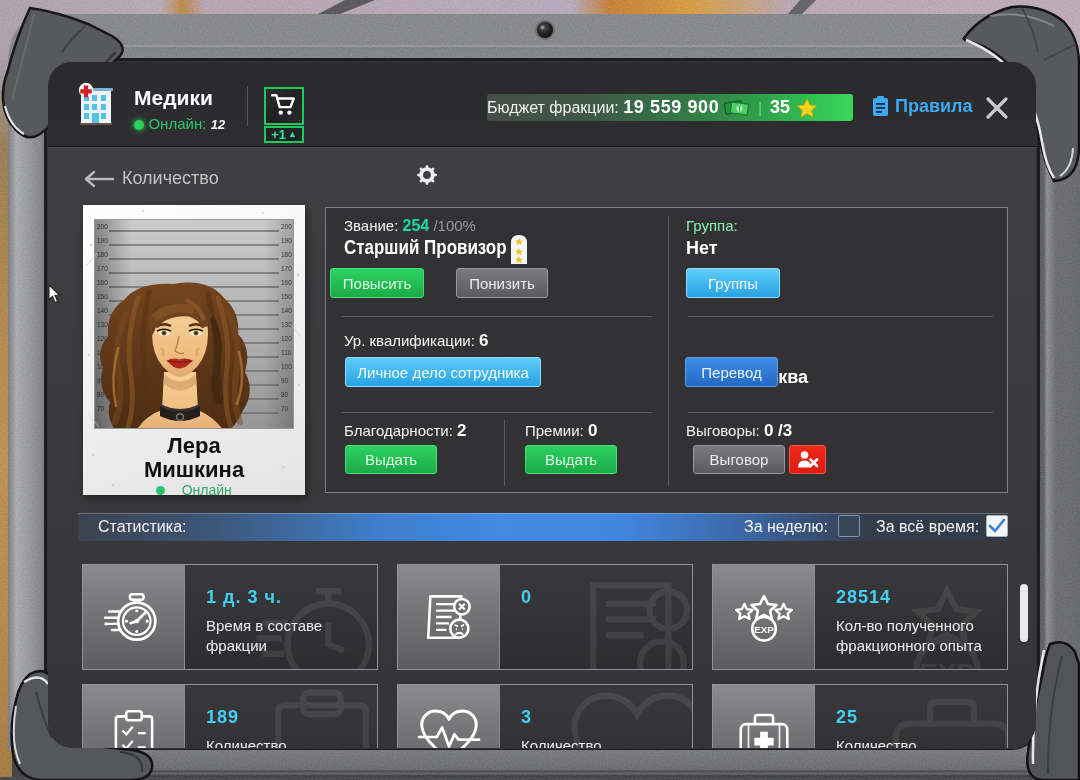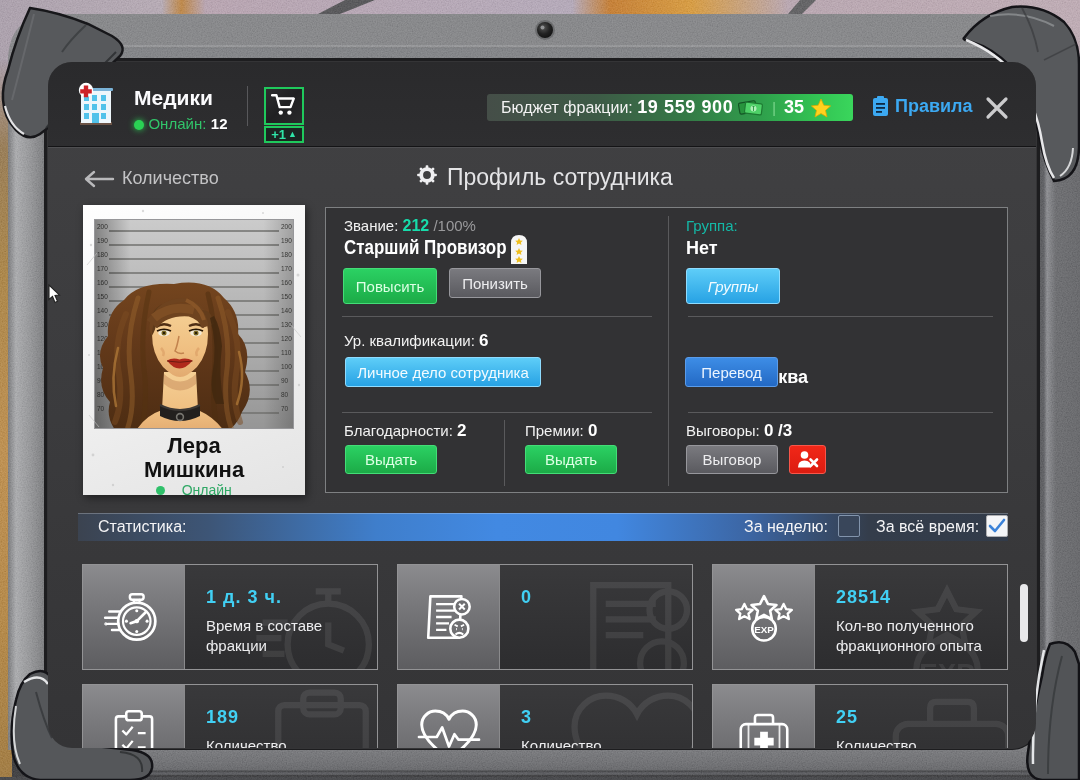--- a/index.html
+++ b/index.html
@@ -4,21 +4,21 @@
 <style>
   html,body{margin:0;padding:0;width:1080px;height:780px;overflow:hidden;background:#1e1e20;}
   *{box-sizing:border-box;font-family:"Liberation Sans",sans-serif;}
   #app{position:absolute;top:0;left:0;width:1080px;height:780px;padding-left:32px;}
   .abs{position:absolute;}
   #screen{position:absolute;left:48px;top:62px;width:988px;height:686px;border-radius:24px;overflow:hidden;background:linear-gradient(180deg,#414143 0%,#3c3c3e 45%,#343436 100%);}
   #hdr{position:absolute;left:0;top:0;width:988px;height:85px;background:linear-gradient(180deg,#2a2a2c,#2e2e30);border-bottom:1px solid #141416;box-shadow:0 1px 0 rgba(110,110,112,0.35);}
   .t{position:absolute;white-space:nowrap;}
   .btn{position:absolute;display:flex;align-items:center;justify-content:center;font-size:15px;border-radius:3px;}
   .btn.green{background:linear-gradient(180deg,#2bd163,#1cab47);border:1px solid #44dd77;color:#dcffe4;}
-  .btn.gray{background:linear-gradient(180deg,#7a7a7f,#5a5a5f);border:1px solid #97979c;color:#ededef;}
+  .btn.gray{background:linear-gradient(180deg,#7a7a7f,#5a5a5f);border:1px solid #97979c;color:#ededef;margin-left:7px;}
   .btn.cyan{background:linear-gradient(180deg,#5ecdf8,#27a2e4);border:1px solid #8fdcff;color:#f2fbff;}
   .btn.blue{background:linear-gradient(180deg,#3d8de6,#2369c4);border:1px solid #5a9cea;color:#eaf4ff;}
   .sep{position:absolute;background:#58585b;}
   .card{position:absolute;width:296px;height:106px;border:1px solid #939395;background:linear-gradient(180deg,#39393b,#2d2d2f);overflow:hidden;}
   .cicon{position:absolute;left:0;top:0;width:102px;height:104px;background:linear-gradient(180deg,#8b8b8e 0%,#77777a 40%,#5d5d60 100%);border-right:1px solid #8a8a8c;display:flex;align-items:center;justify-content:center;}
   .cval{position:absolute;left:123px;top:22px;font-size:18px;font-weight:bold;color:#41d0f4;letter-spacing:1px;}
   .cdesc{position:absolute;left:123px;top:51px;font-size:15px;color:#ededef;line-height:20px;}
   .wm{position:absolute;right:-20px;top:-5px;opacity:0.08;}
 </style>
 </head>
@@ -157,38 +157,38 @@
           <rect x="24" y="31" width="5" height="6"></rect>
         <rect x="15" y="31" width="7" height="10"></rect>
       </g>
       <circle cx="9" cy="8" r="7.2" fill="#ffffff"></circle>
       <path d="M6.8,3.6 h4.4 v3.6 h3.6 v4.4 h-3.6 v3.6 h-4.4 v-3.6 h-3.6 v-4.4 h3.6 Z" fill="#cc2127"></path>
     </svg>
     <div class="t" style="left:86px;top:24px;font-size:21px;font-weight:bold;color:#fbfbfd;">Медики</div>
     <div class="t" style="left:86px;top:53px;">
       <span style="display:inline-block;width:10px;height:10px;border-radius:50%;background:#2ad154;box-shadow:0 0 6px #2ad154;vertical-align:-1px;"></span>
       <span style="font-size:15px;color:#31c46a;"> Онлайн:</span>
-      <span style="font-size:15px;color:#ffffff;font-weight:bold;">12</span>
+      <span style="font-size:13px;color:#ffffff;font-weight:bold;font-style:italic;">12</span>
     </div>
     <div class="sep" style="left:199px;top:24px;width:1px;height:40px;"></div>
 
     <div class="abs" style="left:216px;top:25px;width:40px;height:38px;border:2px solid #1fc95c;background:linear-gradient(135deg,#2e2e30 0%,#202022 50%,#2a2a2c 100%);">
       <svg width="26" height="24" viewBox="0 0 24 22" style="margin:4px 0 0 5px">
         <path d="M1,2 L5,2 L8,13 L18,13 L21,5 L6.5,5" fill="none" stroke="#fff" stroke-width="2.2" stroke-linecap="round" stroke-linejoin="round"></path>
         <circle cx="9" cy="18" r="2" fill="#fff"></circle>
         <circle cx="17" cy="18" r="2" fill="#fff"></circle>
       </svg>
     </div>
     <div class="abs" style="left:216px;top:64px;width:40px;height:17px;border:2px solid #1fc95c;background:#1c2522;display:flex;align-items:center;justify-content:center;">
       <span style="font-size:13px;font-weight:bold;color:#2fe5a8;line-height:1;">+1</span>
       <span style="font-size:9px;color:#2fe5a8;line-height:1;margin-left:2px;">▲</span>
     </div>
 
     <div class="abs" style="left:439px;top:32px;width:366px;height:27px;border-radius:3px;background:linear-gradient(90deg,#454e48 0%,#3d5a46 30%,#347a46 55%,#2fa04c 75%,#32c353 90%,#3ad65c 100%);display:flex;align-items:center;">
-      <span style="font-size:16px;color:#f2f2f2;margin-left:14px;">Бюджет фракции:&nbsp;</span>
+      <span style="font-size:16px;color:#f2f2f2;margin-left:0;">Бюджет фракции:&nbsp;</span>
       <span style="font-size:18px;font-weight:bold;color:#ffffff;letter-spacing:0.6px;">19 559 900</span>
       <svg width="26" height="20" viewBox="0 0 26 20" style="margin-left:5px">
         <rect x="1" y="4" width="17" height="11" rx="1.5" fill="#27943d" stroke="#145426" stroke-width="1.2" transform="rotate(-10 9 9)"></rect>
         <rect x="7" y="5" width="17" height="11" rx="1.5" fill="#4ed168" stroke="#1d7a32" stroke-width="1.2" transform="rotate(7 15 10)"></rect>
         <circle cx="15.5" cy="10.5" r="3" fill="#aff0b8"></circle>
         <path d="M14.5,9 l1,-1 1,1 M15.5,8 l0,5" stroke="#27943d" stroke-width="0.9" fill="none"></path>
       </svg>
       <span style="color:#7fd88f;margin:0 8px;font-size:14px;">|</span>
       <span style="font-size:18px;font-weight:bold;color:#ffffff;">35</span>
       <svg width="22" height="20" viewBox="0 0 22 20" style="margin-left:6px">
@@ -220,21 +220,20 @@
           <rect x="10.4" y="18.8" width="3.2" height="5" rx="1"></rect>
           <rect x="10.4" y="0.2" width="3.2" height="5" rx="1" transform="rotate(45 12 12)"></rect>
           <rect x="10.4" y="18.8" width="3.2" height="5" rx="1" transform="rotate(45 12 12)"></rect>
           <rect x="10.4" y="0.2" width="3.2" height="5" rx="1" transform="rotate(90 12 12)"></rect>
           <rect x="10.4" y="18.8" width="3.2" height="5" rx="1" transform="rotate(90 12 12)"></rect>
           <rect x="10.4" y="0.2" width="3.2" height="5" rx="1" transform="rotate(135 12 12)"></rect>
           <rect x="10.4" y="18.8" width="3.2" height="5" rx="1" transform="rotate(135 12 12)"></rect>
         </g>
       </g>
     </svg>
-    <div class="t" style="left:399px;top:102px;font-size:23px;color:#e4e4e6;">Профиль сотрудника</div>
 
     <div class="abs" id="photocard" style="left:35px;top:143px;width:222px;height:290px;background:linear-gradient(160deg,#ffffff 0%,#f1f1f1 50%,#e4e4e4 100%);box-shadow:2px 3px 8px rgba(0,0,0,0.45);">
       <svg class="abs" style="left:12px;top:15px;outline:1px solid #97979a;" width="198" height="208" viewBox="0 0 198 208" id="portrait">
         <defs>
           <linearGradient id="mug" x1="0" y1="0" x2="0" y2="1">
             <stop offset="0" stop-color="#cbcbcb"></stop>
             <stop offset="0.6" stop-color="#adadad"></stop>
             <stop offset="1" stop-color="#969696"></stop>
           </linearGradient>
           <linearGradient id="mugshade" x1="0" y1="0" x2="1" y2="0">
@@ -377,34 +376,34 @@
     </div>
 
     <div class="abs" id="panel" style="left:277px;top:145px;width:683px;height:286px;background:#323234;border:1px solid #7e8082;">
       <div class="sep" style="left:342px;top:8px;width:1px;height:270px;background:#5a5a5c;"></div>
       <div class="sep" style="left:16px;top:108px;width:310px;height:1px;background:#5a5a5c;"></div>
       <div class="sep" style="left:362px;top:108px;width:305px;height:1px;background:#5a5a5c;"></div>
       <div class="sep" style="left:16px;top:204px;width:310px;height:1px;background:#5a5a5c;"></div>
       <div class="sep" style="left:362px;top:204px;width:305px;height:1px;background:#5a5a5c;"></div>
       <div class="sep" style="left:178px;top:212px;width:1px;height:66px;background:#5a5a5c;"></div>
 
-      <div class="t" style="left:18px;top:9px;font-size:15px;color:#f2f2f2;">Звание: <span style="color:#17dcab;font-weight:bold;font-size:16px;">212</span> <span style="color:#9a9a9c;">/100%</span></div>
+      <div class="t" style="left:18px;top:9px;font-size:15px;color:#f2f2f2;">Звание: <span style="color:#17dcab;font-weight:bold;font-size:16px;">254</span> <span style="color:#9a9a9c;">/100%</span></div>
       <div class="t" style="left:18px;top:28px;font-size:19.5px;font-weight:bold;color:#ffffff;transform:scaleX(0.87);transform-origin:0 0;">Старший Провизор</div>
       <svg class="abs" style="left:181px;top:25px" width="24" height="32" viewBox="0 0 24 32">
         <path d="M4,31 L4,10 Q4,2 12,2 Q20,2 20,10 L20,31 Z" fill="#f6f6f6"></path>
         <path d="M12,5 l1.2,2.4 2.6,0.3 -1.9,1.7 0.5,2.5 -2.4-1.3 -2.4,1.3 0.5-2.5 -1.9-1.7 2.6-0.3 Z" fill="#f0c020"></path>
         <path d="M12,15 l1.2,2.4 2.6,0.3 -1.9,1.7 0.5,2.5 -2.4-1.3 -2.4,1.3 0.5-2.5 -1.9-1.7 2.6-0.3 Z" fill="#f0c020"></path>
         <path d="M12,23 l1.2,2.4 2.6,0.3 -1.9,1.7 0.5,2.5 -2.4-1.3 -2.4,1.3 0.5-2.5 -1.9-1.7 2.6-0.3 Z" fill="#f0c020"></path>
       </svg>
-      <div class="btn green" style="left:17px;top:60px;width:94px;height:36px;">Повысить</div>
+      <div class="btn green" style="left:4px;top:60px;width:94px;height:30px;">Повысить</div>
       <div class="btn gray" style="left:123px;top:60px;width:92px;height:30px;">Понизить</div>
 
-      <div class="t" style="left:360px;top:9px;font-size:15px;color:#14b8a6;">Группа:</div>
+      <div class="t" style="left:360px;top:9px;font-size:15px;color:#86efac;">Группа:</div>
       <div class="t" style="left:360px;top:30px;font-size:18px;font-weight:bold;color:#ffffff;">Нет</div>
-      <div class="btn cyan" style="left:360px;top:60px;width:94px;height:36px;font-style:italic;">Группы</div>
+      <div class="btn cyan" style="left:360px;top:60px;width:94px;height:30px;">Группы</div>
 
       <div class="t" style="left:18px;top:123px;font-size:15px;color:#f2f2f2;">Ур. квалификации: <span style="font-weight:bold;font-size:17px;color:#fff;">6</span></div>
       <div class="btn cyan" style="left:19px;top:149px;width:196px;height:30px;">Личное дело сотрудника</div>
 
       <div class="t" style="left:360px;top:123px;font-size:15px;color:#f2f2f2;margin-top:36px;">Регион: <span style="font-weight:bold;font-size:18px;color:#fff;">Москва</span></div>
       <div class="btn blue" style="left:359px;top:149px;width:93px;height:30px;">Перевод</div>
 
       <div class="t" style="left:18px;top:213px;font-size:15px;color:#f2f2f2;">Благодарности: <span style="font-weight:bold;font-size:17px;color:#fff;">2</span></div>
       <div class="btn green" style="left:19px;top:237px;width:92px;height:29px;">Выдать</div>
       <div class="t" style="left:199px;top:213px;font-size:15px;color:#f2f2f2;">Премии: <span style="font-weight:bold;font-size:17px;color:#fff;">0</span></div>

